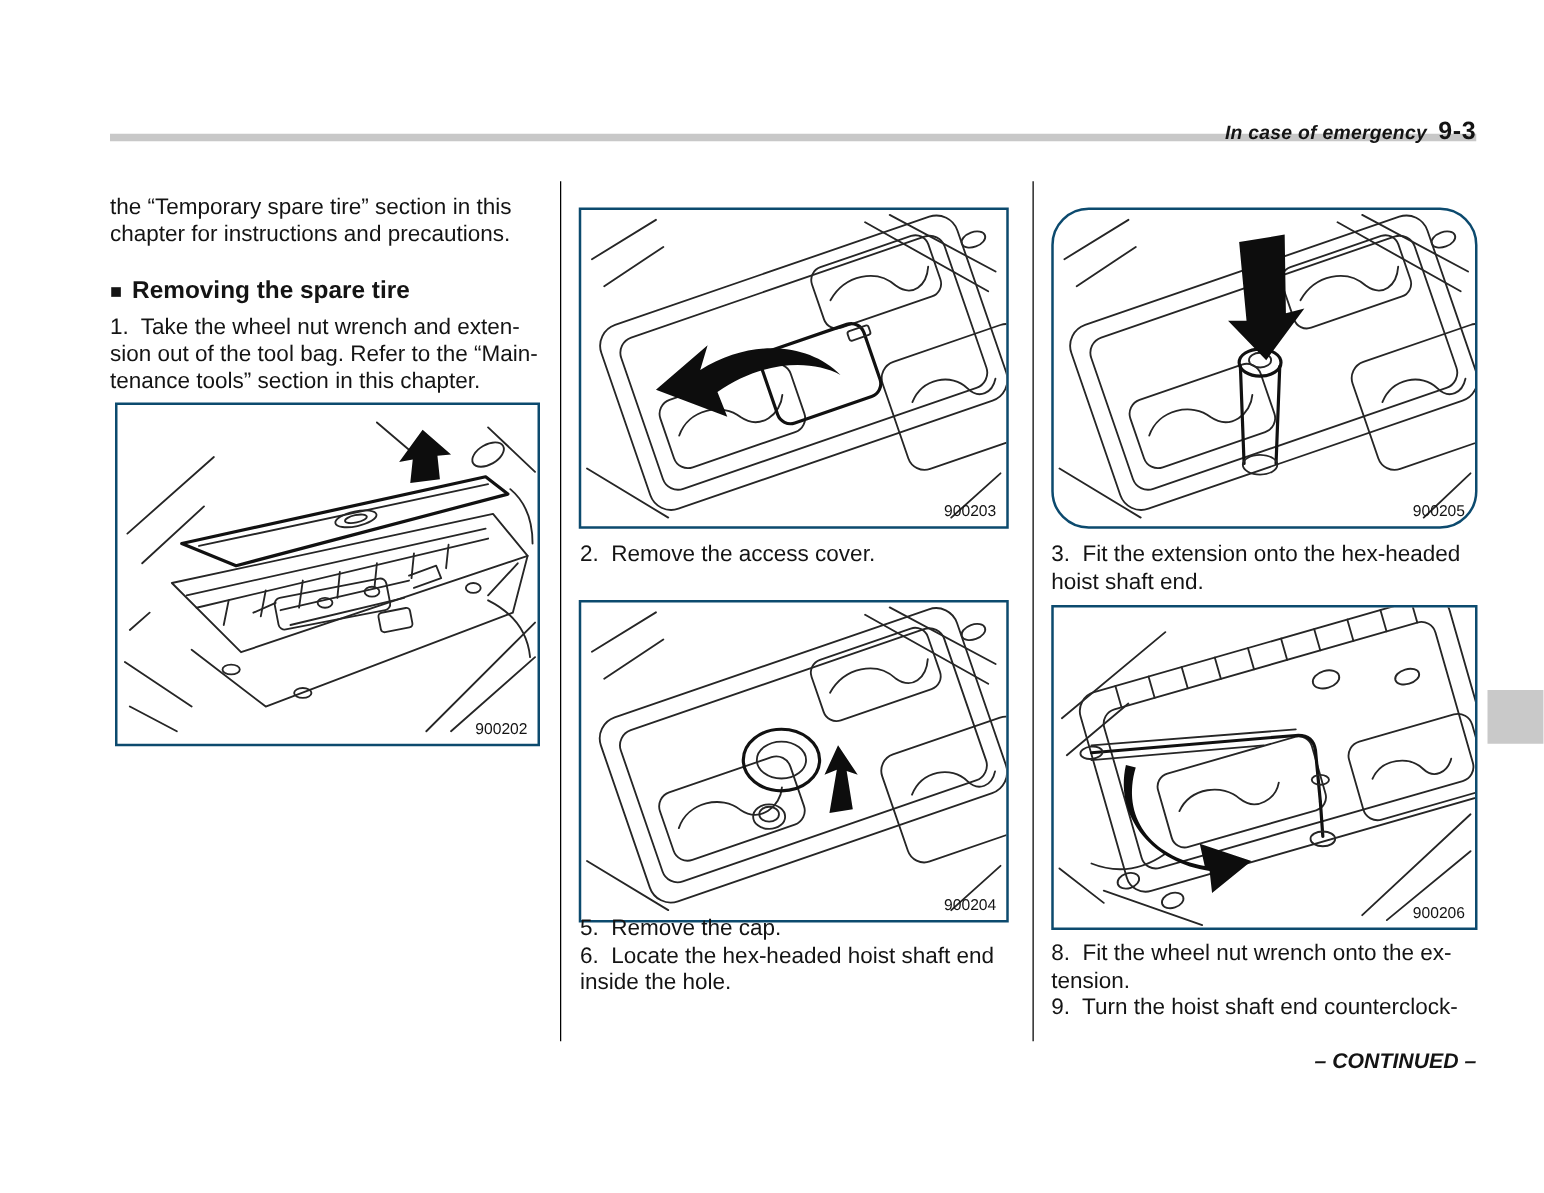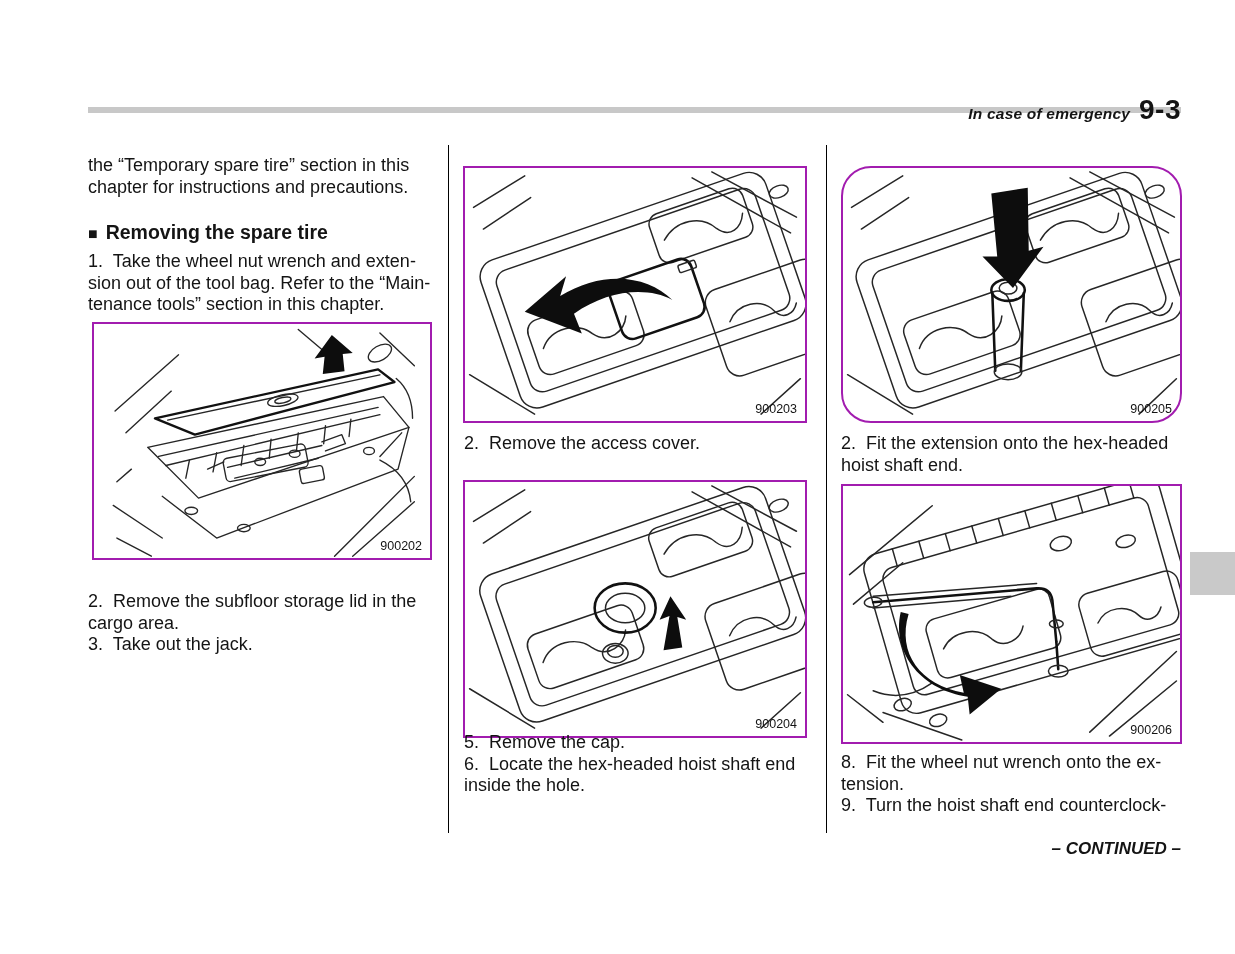--- a/index.html
+++ b/index.html
@@ -4,27 +4,27 @@
 <style>
   * { margin:0; padding:0; box-sizing:border-box; }
   html,body { background:#ffffff; }
   .page {
     position:relative; width:1235px; height:954px; background:#ffffff;
     font-family:"Liberation Sans", sans-serif; color:#141414; overflow:hidden;
   }
   .hdr-bar { position:absolute; left:88px; top:107px; width:1093px; height:6px; background:#c8c8c8; }
   .hdr-text { position:absolute; right:54px; top:94px; display:flex; align-items:baseline; gap:9px; }
   .hdr-section { font-size:15.5px; font-weight:bold; font-style:italic; letter-spacing:.2px; }
-  .hdr-pagenum { font-size:28px; font-weight:bold; letter-spacing:.5px; }
+  .hdr-pagenum { font-size:20px; font-weight:bold; letter-spacing:.5px; }
   .vrule { position:absolute; top:145px; width:1px; height:688px; background:#000; }
   .vrule.r1 { left:448px; } .vrule.r2 { left:826px; }
   .txt { position:absolute; font-size:18px; line-height:21.5px; white-space:pre-wrap; }
   .heading { position:absolute; font-size:19.5px; font-weight:bold; display:flex; align-items:center; gap:8px; }
   .heading .sq { font-size:16px; line-height:1; transform:translateY(1px); }
-  .fig { position:absolute; border:2px solid #a21caf; background:#fff; }
+  .fig { position:absolute; border:2px solid #0c4a6e; background:#fff; }
   .fig svg { position:absolute; inset:0; width:100%; height:100%; }
   .fig-cap { position:absolute; right:8px; bottom:5px; font-size:12.5px; color:#141414; background:transparent; }
   .footer { position:absolute; right:54px; top:839px; font-size:17px; font-weight:bold; font-style:italic; }
   .side-tab { position:absolute; left:1190px; top:552px; width:45px; height:43px; background:#c9c9c9; }
   .ln { stroke:#262626; stroke-width:1.5; fill:none; stroke-linecap:round; stroke-linejoin:round; }
   .lnb { stroke:#111; stroke-width:2.6; fill:none; stroke-linecap:round; stroke-linejoin:round; }
   .solid { fill:#0d0d0d; stroke:none; }
 </style>
 </head>
 <body>
@@ -45,21 +45,21 @@
 
   <div class="heading" style="left:88px; top:221px; width:346px;">
     <span class="sq">■</span>
     <span>Removing the spare tire</span>
   </div>
 
   <div class="txt" style="left:88px; top:251px; width:346px;">1.  Take the wheel nut wrench and exten-
 sion out of the tool bag. Refer to the “Main-
 tenance tools” section in this chapter.</div>
 
-  <div class="fig" style="left:92px; top:322px; width:340px; height:238px;">
+  <div class="fig" style="left:92px; top:322px; width:340px; height:275px;">
     <svg viewBox="0 0 340 258">
 
       <g class="ln">
         <path d="M8,96 L78,34 M20,120 L70,74 M210,6 L250,40 M300,10 L338,46 M318,60 C330,70 336,86 336,104"></path>
         <path d="M6,200 L60,236 M10,236 L48,256 M250,256 L338,168 M270,256 L338,196 M300,150 C320,160 332,176 334,196"></path>
         <ellipse cx="300" cy="32" rx="14" ry="8" transform="rotate(-30 300 32)"></ellipse>
         <path d="M26,160 L10,174 M324,120 L300,146"></path>
       </g>
 
       <g>
@@ -86,23 +86,20 @@
         <path d="M132,158 L236,134 M140,170 L232,148"></path>
         <path d="M110,160 L128,152 M236,130 L258,122 L262,132 L240,140"></path>
         <ellipse cx="168" cy="152" rx="6" ry="4"></ellipse>
         <ellipse cx="206" cy="143" rx="6" ry="4"></ellipse>
         <rect x="212" y="158" width="26" height="16" rx="3" transform="rotate(-11 225 166)"></rect>
       </g>
     </svg>
     <span class="fig-cap">900202</span>
   </div>
 
-  <div class="txt" style="left:88px; top:591px; width:346px;">2.  Remove the subfloor storage lid in the
-cargo area.
-3.  Take out the jack.</div>
 
   <div class="fig" style="left:463px; top:166px; width:344px; height:257px;">
     <svg viewBox="0 0 344 257">
       <g class="ln">
         <path d="M8,40 L60,8 M18,62 L66,30 M230,10 L330,66 M250,4 L336,50 M4,210 L70,250 M300,250 L340,214"></path>
         <ellipse cx="318" cy="24" rx="10" ry="6" transform="rotate(-20 318 24)"></ellipse>
       </g>
       <g transform="rotate(-19 172 128)">
         <rect class="ln" x="28" y="48" width="306" height="158" rx="18"></rect>
         <rect class="ln" x="42" y="62" width="278" height="130" rx="13"></rect>
@@ -181,21 +178,21 @@
         <ellipse class="ln" cx="167" cy="122" rx="9" ry="6"></ellipse>
         <path class="lnb" d="M151,127 L154,206 M183,127 L180,206"></path>
         <ellipse class="ln" cx="167" cy="207" rx="14" ry="8"></ellipse>
       </g>
 
       <polygon class="solid" points="150,26 187,20 188,84 203,80 172,122 141,90 156,90"></polygon>
     </svg>
     <span class="fig-cap">900205</span>
   </div>
 
-  <div class="txt" style="left:841px; top:433px; width:342px;">2.  Fit the extension onto the hex-headed
+  <div class="txt" style="left:841px; top:433px; width:342px;">3.  Fit the extension onto the hex-headed
 hoist shaft end.</div>
 
   <div class="fig" style="left:841px; top:484px; width:341px; height:260px;">
     <svg viewBox="0 0 341 260">
       <g class="ln">
         <path d="M6,90 L90,20 M10,120 L60,78 M250,250 L338,168 M270,254 L338,198 M4,212 L40,240"></path>
         <path d="M40,230 L120,258 M90,200 C70,214 50,216 30,208"></path>
         <ellipse cx="60" cy="222" rx="9" ry="6" transform="rotate(-18 60 222)"></ellipse>
         <ellipse cx="96" cy="238" rx="9" ry="6" transform="rotate(-18 96 238)"></ellipse>
       </g>

